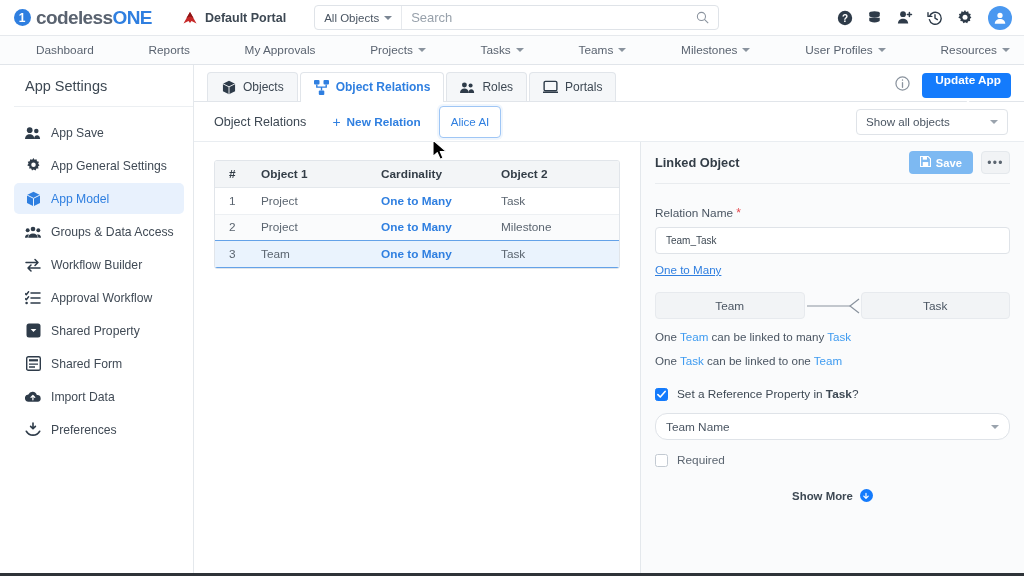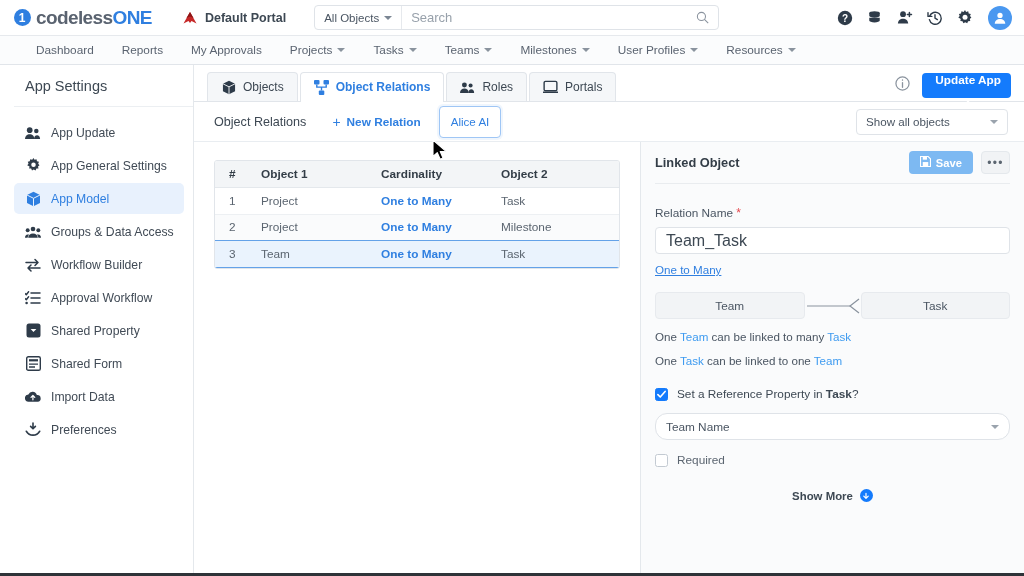--- a/index.html
+++ b/index.html
@@ -73,20 +73,21 @@
     margin-left: 2px;
   }
 
   
   .navbar {
     height: 29px; flex: 0 0 29px;
     display: flex; align-items: center;
     background: #fbfcfd;
     border-bottom: 1px solid #e1e5ea;
     padding-left: 22px;
+    justify-content: space-between;
   }
   .navitem {
     display: flex; align-items: center; gap: 5px;
     font-size: 11.8px; color: #5a6370;
     padding: 0 14px; height: 100%;
   }
   .navitem .caret { border-top-color: #8a939e; }
 
   
   .body { flex: 1; display: flex; min-height: 0; background: #ffffff; }
@@ -234,21 +235,21 @@
     display: flex; align-items: center; justify-content: center;
     color: #5b6570; font-size: 12px; letter-spacing: 1.3px;
   }
   .rp-body { padding-top: 22px; }
   .fieldlabel { font-size: 11.8px; color: #4a5562; margin-bottom: 7px; }
   .req { color: #e5484d; font-size: 12px; }
   .textinput {
     height: 27px; background: #fff;
     border: 1px solid #dfe3e8; border-radius: 4px;
     display: flex; align-items: center; padding: 0 10px;
-    font-size: 16px; color: #3d4853;
+    font-size: 10px; color: #3d4853;
   }
   .link-cardinality {
     display: inline-block; margin-top: 9px;
     font-size: 11.6px; color: #2f7fe0; text-decoration: underline;
   }
 
   .diagram { display: flex; align-items: center; margin-top: 14px; }
   .entbox {
     flex: 1; height: 27px;
     background: #f2f4f6; border: 1px solid #e7eaee; border-radius: 4px;
@@ -412,21 +413,21 @@
 
         <div class="side-item">
           <span class="side-icon">
             <svg width="16" height="14" viewBox="0 0 17 14">
                 <circle cx="5" cy="4" r="3" fill="currentColor"></circle>
                 <circle cx="12" cy="4.8" r="2.4" fill="currentColor"></circle>
                 <path d="M0 13.5C0 10.4 2.2 8.3 5 8.3s5 2.1 5 5.2z" fill="currentColor"></path>
                 <path d="M9.6 13.5c0-2.5 1.2-4.2 3.2-4.2 1.9 0 3.2 1.7 3.2 4.2z" fill="currentColor"></path>
               </svg>
           </span>
-          <span>App Update</span>
+          <span>App Save</span>
         </div>
 
         <div class="side-item">
           <span class="side-icon">
             <svg width="15" height="15" viewBox="0 0 16 16">
                 <path d="M8 0l1.1 1.9 2.1-.6.5 2.1 2.1.6-.8 2 1.4 1.6-1.6 1.4.5 2.1-2.2.2-.9 2-1.9-1-1.9 1-.9-2-2.2-.2.5-2.1L1.3 7.6 2.7 6l-.8-2 2.1-.6.5-2.1 2.1.6z" fill="currentColor"></path>
                 <circle cx="8" cy="7.2" r="2.4" fill="#fff"></circle>
               </svg>
           </span>
           <span>App General Settings</span>

